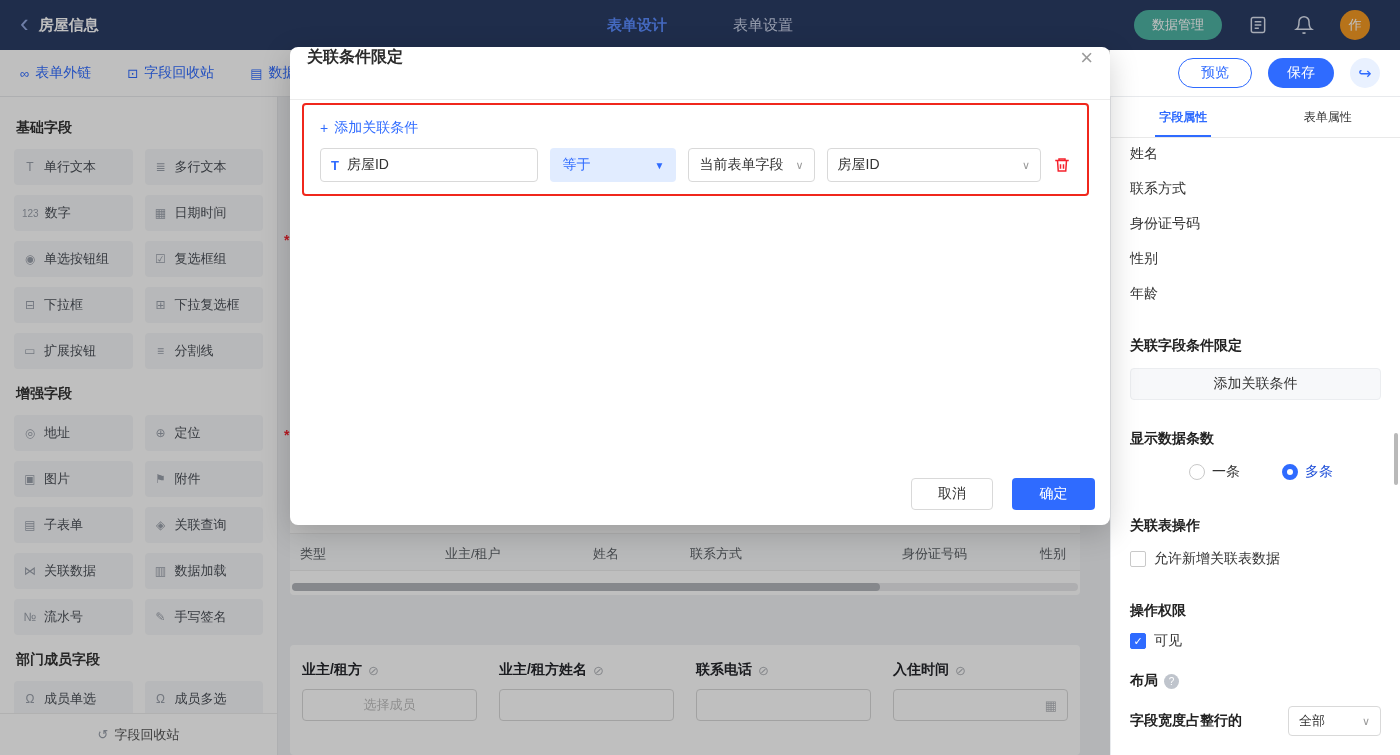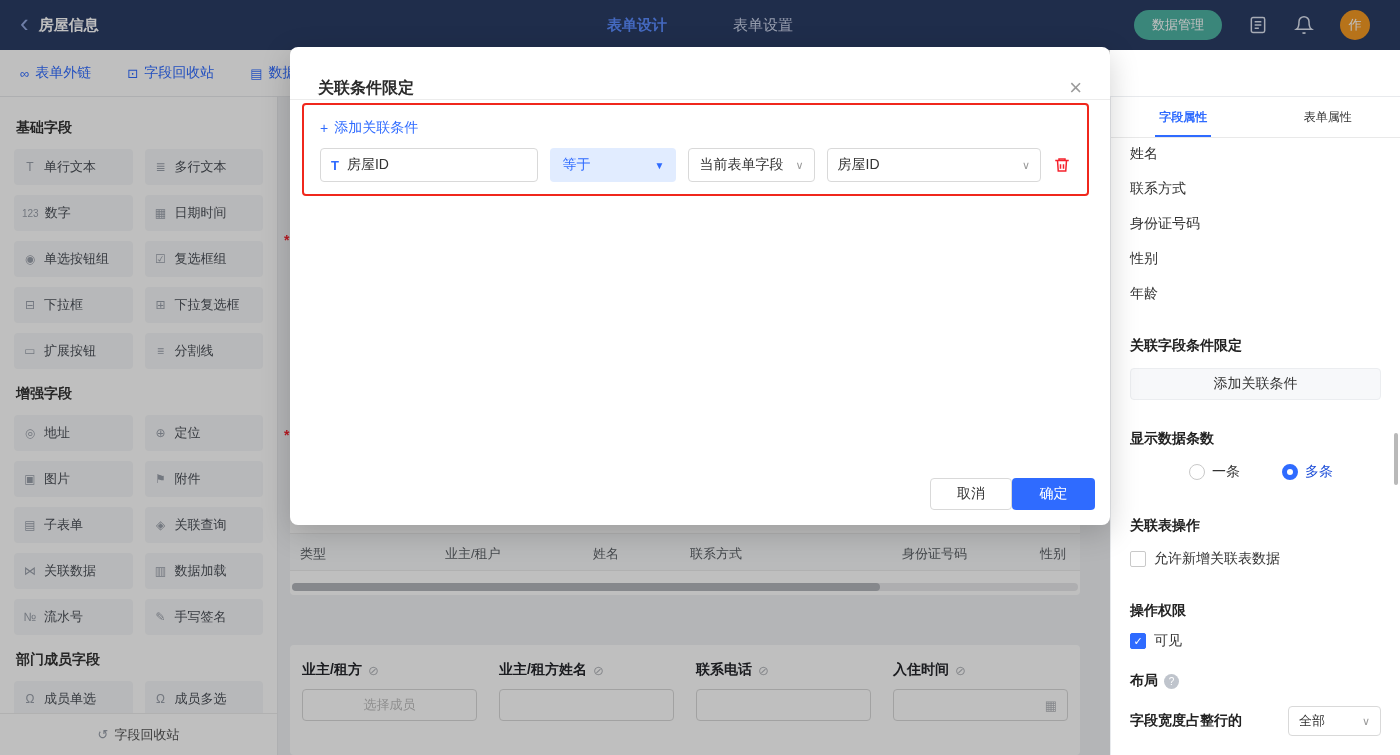--- a/index.html
+++ b/index.html
@@ -102,39 +102,39 @@
              align-items:center; justify-content:space-between; padding:0 10px; font-size:13px; color:#333; }
   .chev { color:#999; font-size:11px; }
   .pscroll { position:absolute; right:2px; top:336px; width:4px; height:52px; background:#b9b9b9; border-radius:2px; }
 
   
   .overlay { position:absolute; background:rgba(0,0,0,0.25); z-index:40; }
   .ov-top { left:0; top:0; width:1400px; height:50px; }
   .ov-main { left:0; top:50px; width:1110px; height:705px; }
   .modal { position:absolute; left:290px; top:47px; width:820px; height:478px; background:#fff;
            border-radius:8px; z-index:50; box-shadow:0 8px 30px rgba(0,0,0,0.18); }
-  .mhead { height:53px; display:flex; align-items:flex-end; justify-content:space-between;
-           padding:0 28px; border-bottom:1px solid #ececec; }
+  .mhead { height:53px; display:flex; align-items:flex-start; justify-content:space-between;
+           padding:0 17px; border-bottom:1px solid #ececec; }
   .mtitle { font-size:16px; font-weight:600; color:#2b2b2b; }
   .mclose { font-size:22px; color:#9b9b9b; line-height:1; }
   .anno { position:absolute; left:12px; top:56px; width:787px; height:93px; border:2px solid #f0271c;
           border-radius:4px; padding:14px 16px 0; }
   .addlink { display:flex; align-items:center; gap:6px; color:#2f6bff; font-size:14px; width:max-content; }
   .condrow { display:flex; align-items:center; gap:12px; margin-top:11px; }
   .cfield { width:222px; height:34px; border:1px solid #d9d9d9; border-radius:4px; display:flex;
             align-items:center; gap:8px; padding:0 10px; font-size:14px; color:#333; }
   .cfield .ticon { color:#2f6bff; font-weight:700; font-size:13px; }
   .cop { width:128px; height:34px; background:#e1ecff; border-radius:4px; display:flex; align-items:center;
          justify-content:space-between; padding:0 12px; font-size:14px; color:#2f6bff; }
   .cop .tri { font-size:10px; }
   .csel { height:34px; border:1px solid #d9d9d9; border-radius:4px; display:flex; align-items:center;
           justify-content:space-between; padding:0 10px; font-size:14px; color:#333; }
   .csel.w1 { width:128px; } .csel.w2 { width:218px; }
   .trash { width:18px; height:18px; color:#f5222d; display:block; }
-  .mfoot { position:absolute; right:15px; bottom:15px; display:flex; gap:0; }
+  .mfoot { position:absolute; right:15px; bottom:15px; display:flex; gap:19px; }
   .btn-cancel { width:82px; height:32px; background:#fff; border:1px solid #d9d9d9; border-radius:4px;
                 font-size:14px; color:#333; }
   .btn-ok { width:83px; height:32px; background:#2f6bff; border:none; border-radius:4px; font-size:14px; color:#fff; }
 </style>
 </head>
 <body>
 
 <div class="screen">
 
   <header class="topbar">
@@ -168,20 +168,25 @@
       <span>表单外链</span>
     </span>
     <span class="tb-link">
       <span class="ic">⊡</span>
       <span>字段回收站</span>
     </span>
     <span class="tb-link">
       <span class="ic">▤</span>
       <span>数据</span>
     </span>
+    <div class="tb-right">
+      <button class="btn-preview">预览</button>
+      <button class="btn-save">保存</button>
+      <span class="share">↪</span>
+    </div>
   </div>
 
   <aside class="palette">
     <div class="sec-h">基础字段</div>
     <div class="pgrid">
       <div class="pitem">
         <span class="pic">T</span>
         <span>单行文本</span>
       </div>
       <div class="pitem">

